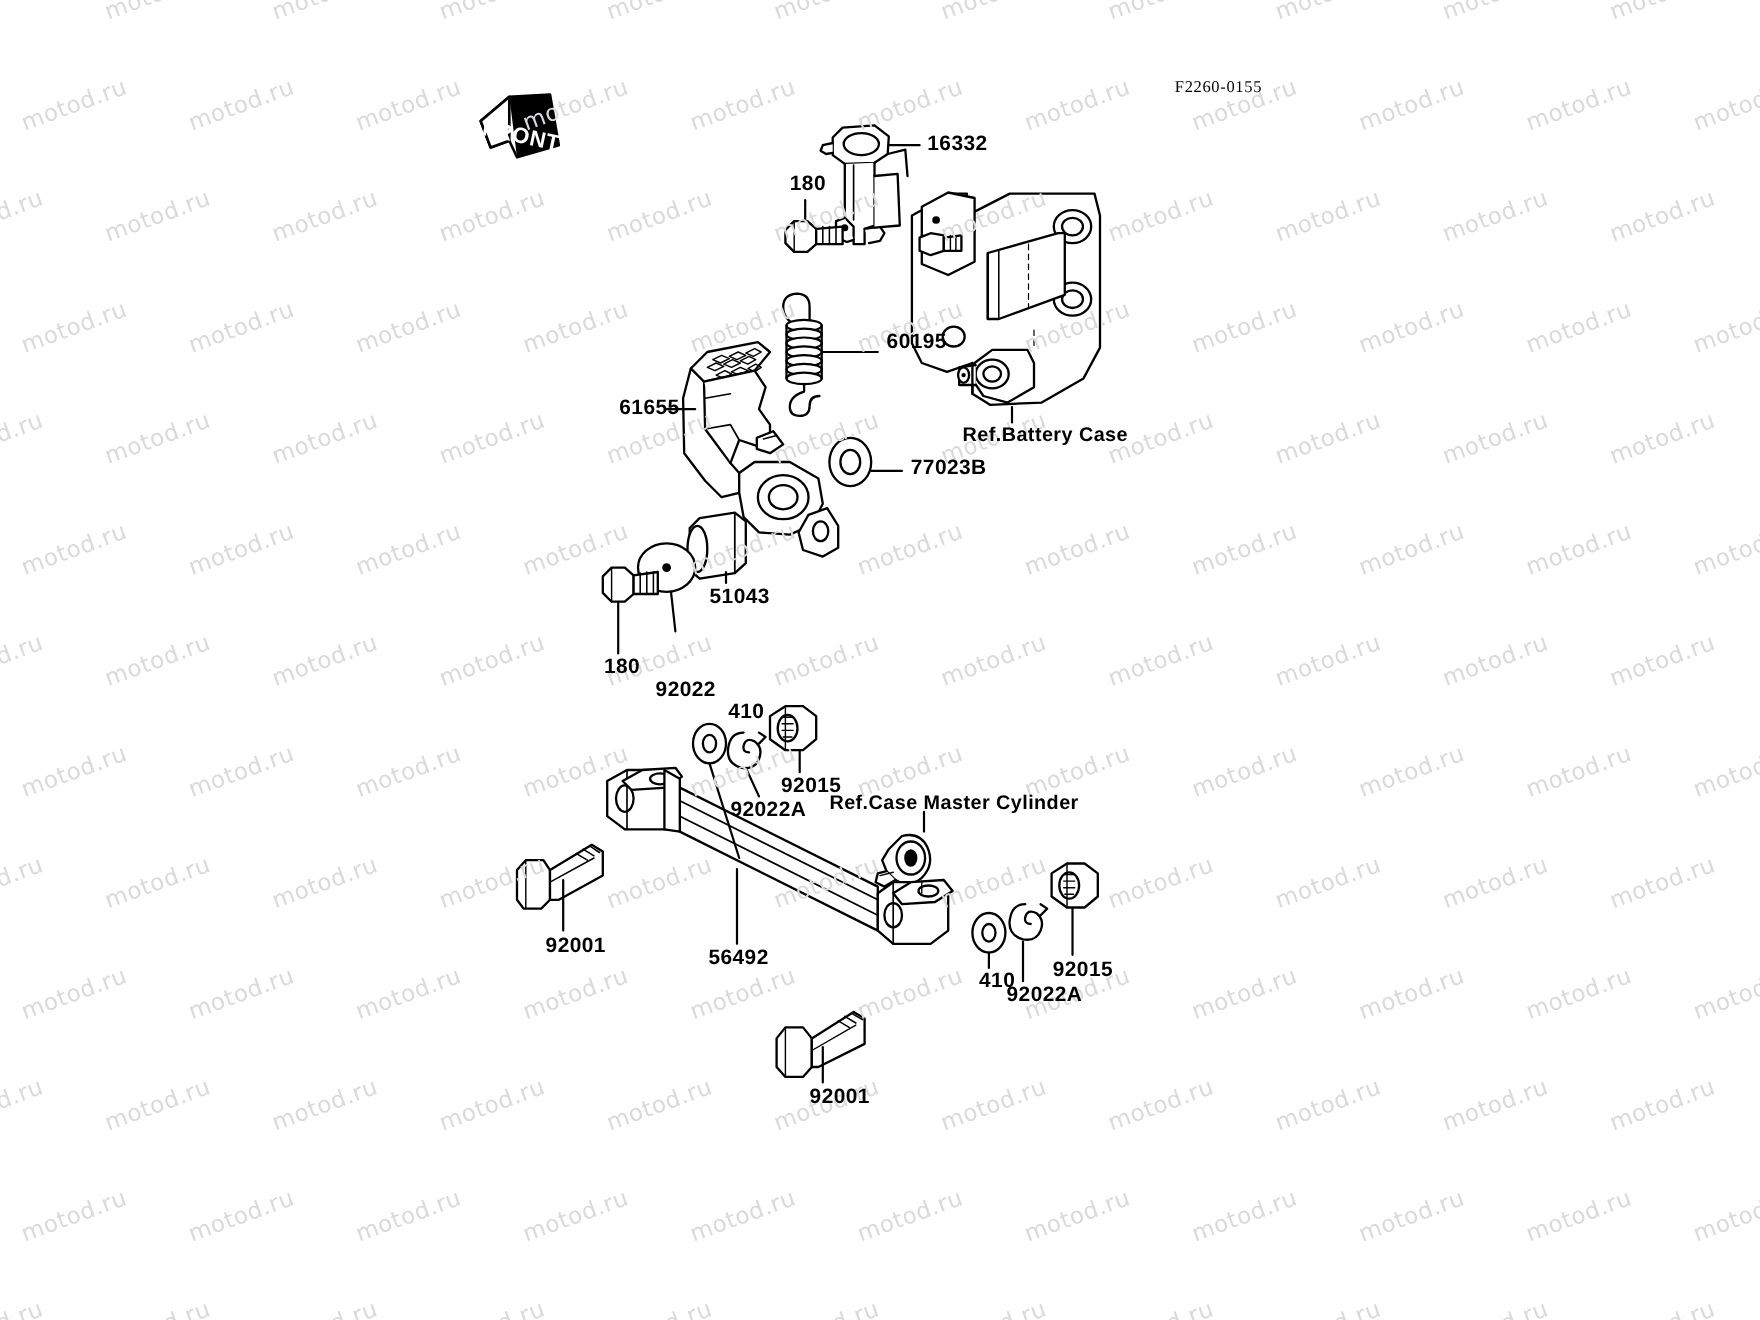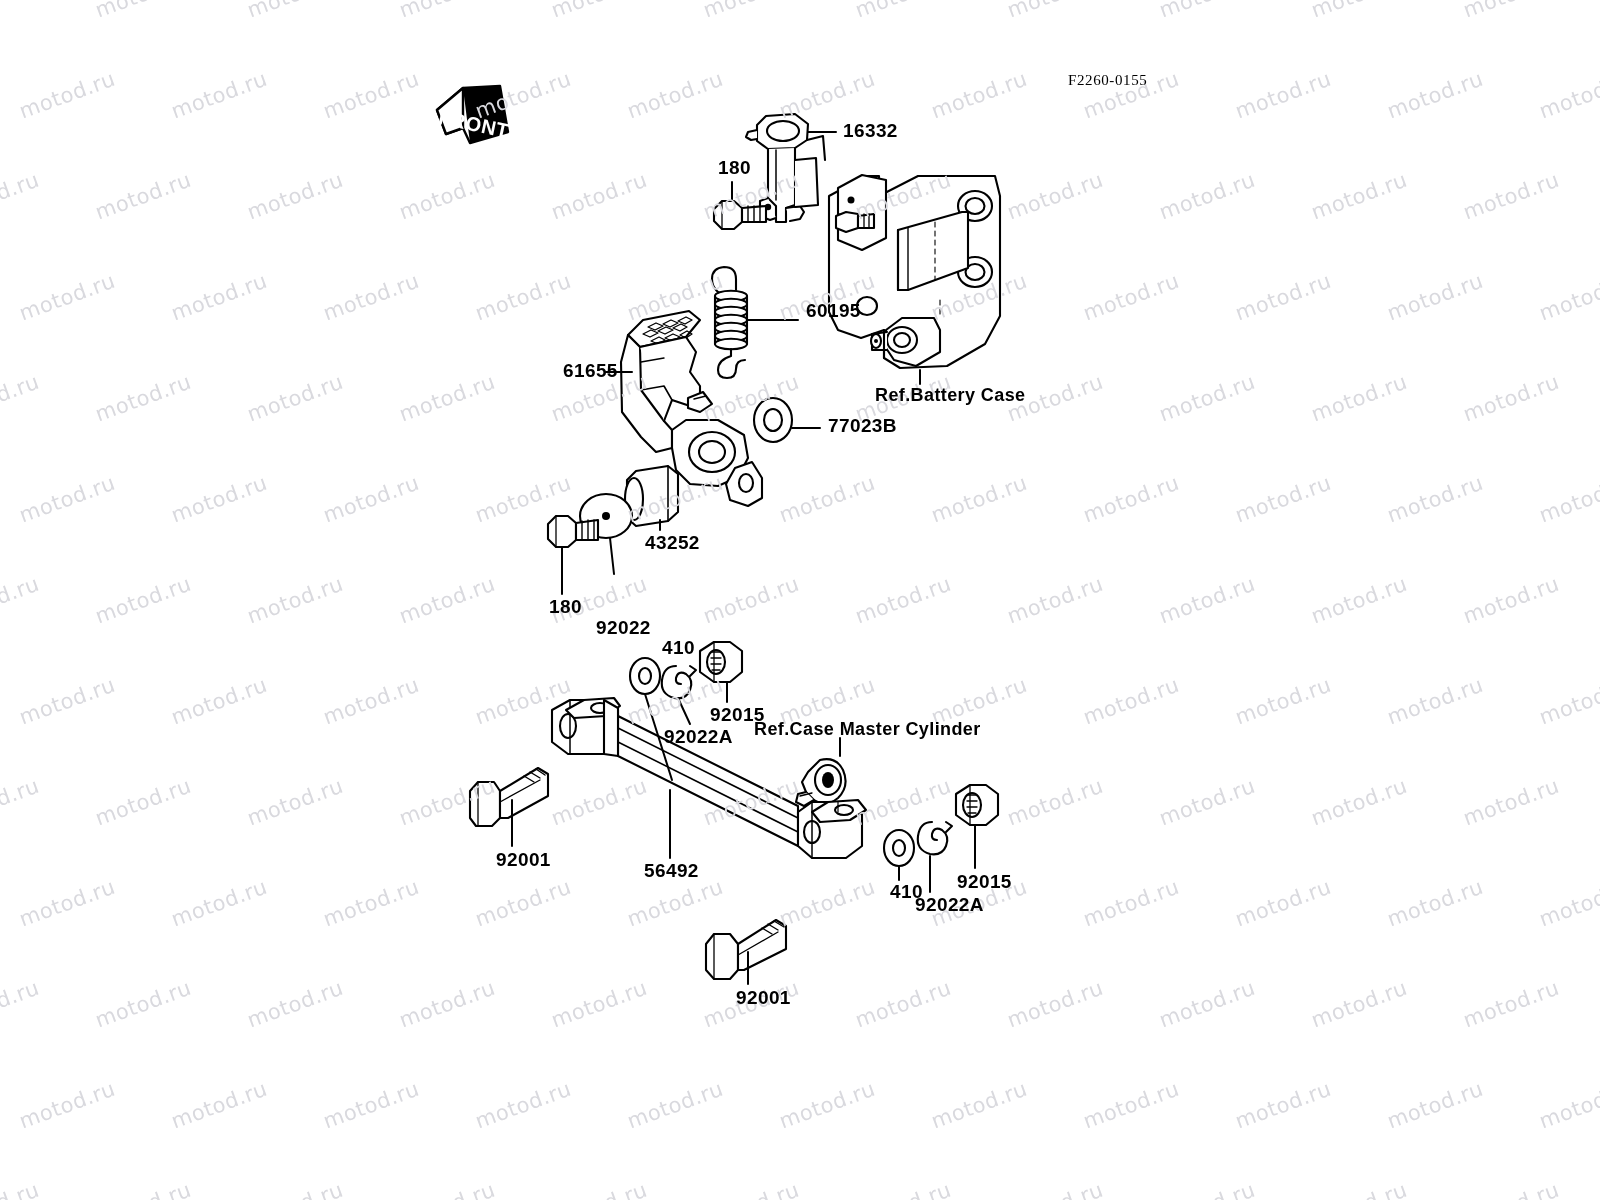--- a/index.html
+++ b/index.html
@@ -454,21 +454,21 @@
   <div id="labels">
 
     <div class="lbl code" style="left:1068px;top:72px;">F2260-0155</div>
 
     <div class="lbl" style="left:843px;top:120px;">16332</div>
     <div class="lbl" style="left:718px;top:157px;">180</div>
     <div class="lbl" style="left:806px;top:300px;">60195</div>
     <div class="lbl" style="left:563px;top:360px;">61655</div>
     <div class="lbl" style="left:828px;top:415px;">77023B</div>
     <div class="lbl ref" style="left:875px;top:385px;text-align:center;">Ref.Battery Case</div>
-    <div class="lbl" style="left:645px;top:532px;">43252</div>
+    <div class="lbl" style="left:645px;top:532px;">51043</div>
     <div class="lbl" style="left:596px;top:577px;margin-top:40px;">92022</div>
     <div class="lbl" style="left:549px;top:596px;">180</div>
     <div class="lbl" style="left:662px;top:637px;">410</div>
     <div class="lbl" style="left:664px;top:726px;">92022A</div>
     <div class="lbl" style="left:710px;top:704px;">92015</div>
     <div class="lbl ref" style="left:754px;top:719px;">Ref.Case Master Cylinder</div>
     <div class="lbl" style="left:496px;top:849px;">92001</div>
     <div class="lbl" style="left:644px;top:860px;">56492</div>
     <div class="lbl" style="left:890px;top:881px;">410</div>
     <div class="lbl" style="left:915px;top:894px;">92022A</div>

